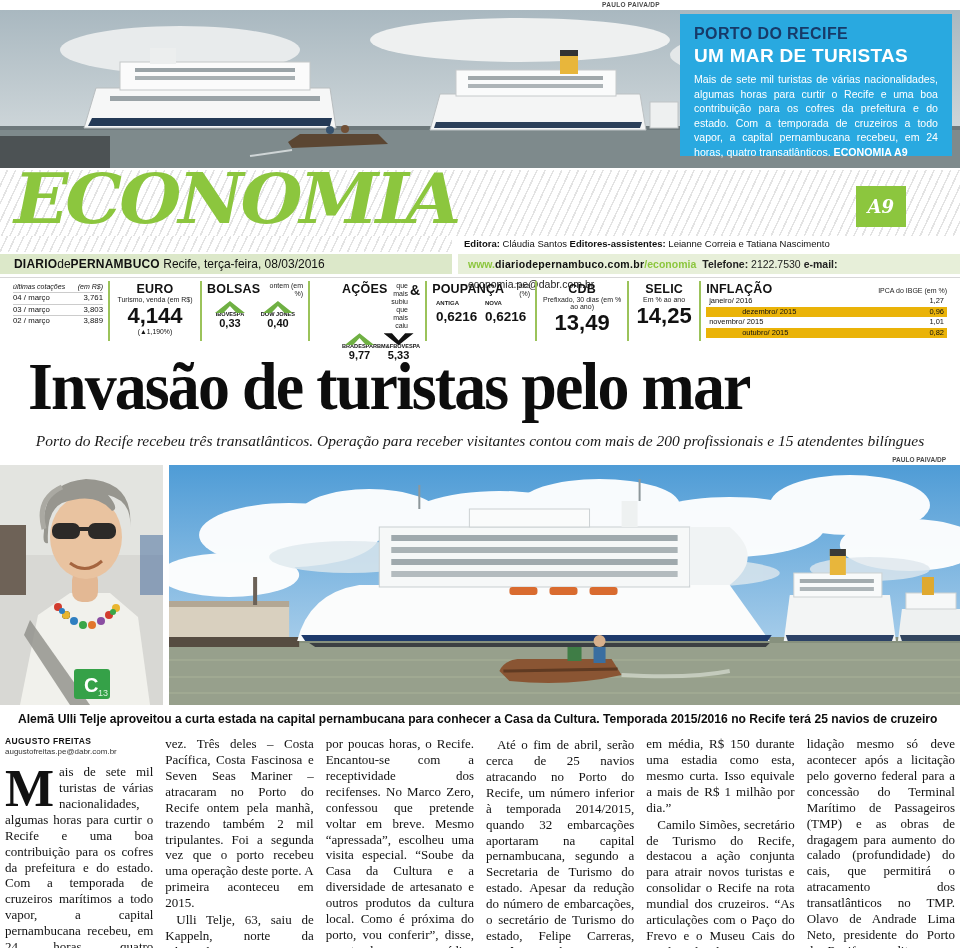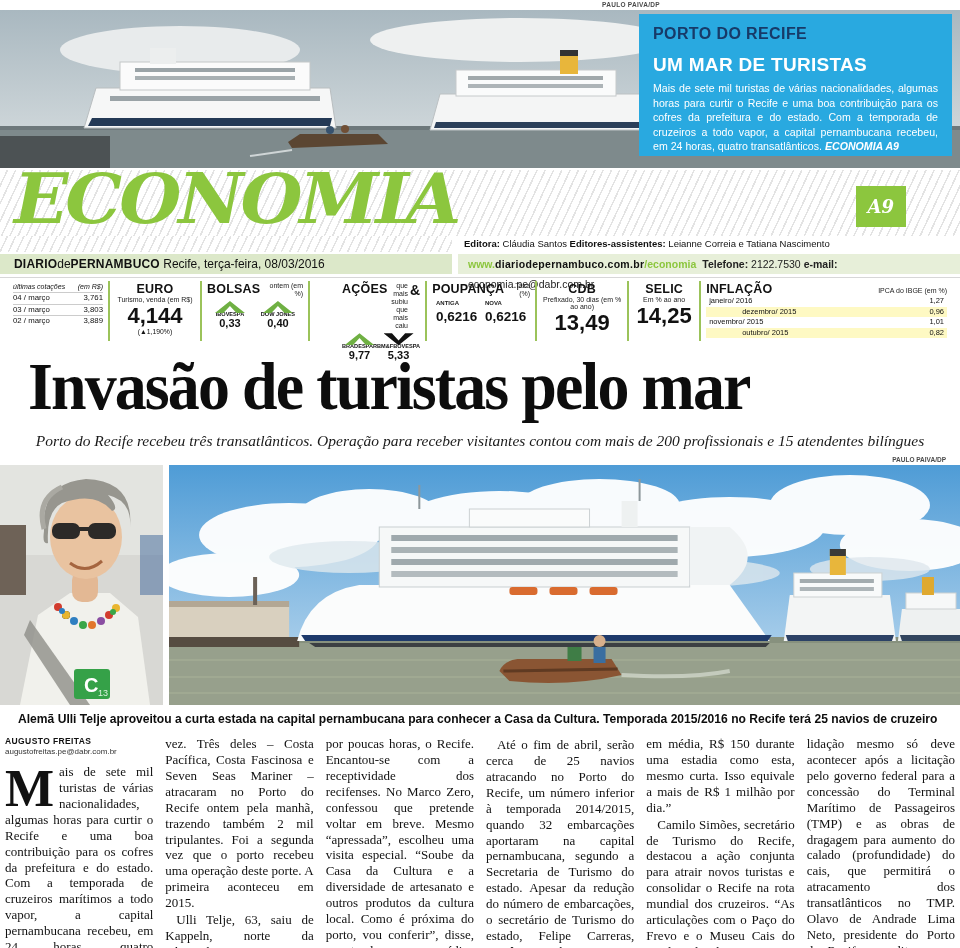--- a/index.html
+++ b/index.html
@@ -1,25 +1,25 @@
 <!DOCTYPE html>
 <html lang="pt"><head>
 <meta charset="utf-8">
 <style>
   html,body{margin:0;padding:0;background:#fff;}
   body{width:960px;height:948px;overflow:hidden;font-family:"Liberation Sans",sans-serif;color:#111;}
   
   .top-strip{position:relative;height:170px;background:#fff;}
   .top-credit{position:absolute;top:1px;right:300px;font:bold 6.5px "Liberation Sans",sans-serif;color:#4a4a4a;letter-spacing:.3px;}
   .top-photo{position:absolute;left:0;top:10px;width:960px;height:158px;}
-  .promo{position:absolute;right:8px;top:14px;width:313px;height:142px;background:#29a9e0;padding:10px 14px;box-sizing:border-box;}
+  .promo{position:absolute;right:8px;top:14px;width:272px;height:142px;background:#29a9e0;padding:10px 14px;box-sizing:border-box;}
   .promo .kick{font:bold 16px/1.2 "Liberation Sans",sans-serif;color:#173a68;letter-spacing:.4px;}
-  .promo .ttl{font:bold 19px/1.2 "Liberation Sans",sans-serif;color:#fff;margin-top:11px;letter-spacing:.3px;}
+  .promo .ttl{font:bold 19px/1.2 "Liberation Sans",sans-serif;color:#fff;margin-top:2px;letter-spacing:.3px;}
   .promo p{margin:4px 0 0;font:10.6px/1.38 "Liberation Sans",sans-serif;color:#fff;text-align:justify;}
-  .promo p b{font-weight:bold;font-style:italic;}
+  .promo p b{font-weight:bold;}
   
   .masthead{position:relative;height:66px;background:
      repeating-linear-gradient(115deg,#ffffff 0 6px,#e3e3e3 6px 7.5px);}
   .masthead .econ{position:absolute;left:14px;top:-6px;font:bold italic 70px/1 "DejaVu Serif",serif;
      color:#8cc63e;letter-spacing:-3px;transform:scaleX(1.02);transform-origin:left;}
   .badge{position:absolute;right:54px;top:16px;background:#8cc63e;color:#fff;
      font:bold italic 18px "DejaVu Serif",serif;padding:10px 12px;}
   .subrow1{display:flex;height:16px;}
   .subrow1 .sp{flex:0 0 452px;background:repeating-linear-gradient(115deg,#ffffff 0 6px,#e3e3e3 6px 7.5px);}
   .credits{flex:1;background:#fff;font:9.5px/16px "Liberation Sans",sans-serif;padding-left:12px;color:#111;}
@@ -63,21 +63,21 @@
   .s-poup{flex:0 0 110px;}
   .poup-items{display:flex;justify-content:space-around;margin-top:2px;}
   .p-item .pn{font:bold 6px "Liberation Sans",sans-serif;color:#222;}
   .p-item .pv{font:bold 13.5px "Liberation Sans",sans-serif;margin-top:3px;}
   .s-cdb{flex:0 0 92px;}
   .s-cdb .tiny,.s-selic .tiny{display:block;text-align:center;}
   .s-selic{flex:0 0 72px;}
   .s-infl{flex:1;}
   .infl-h{display:flex;justify-content:space-between;align-items:baseline;gap:40px;}
   .inf-row{display:flex;justify-content:space-between;font:7.5px/10.5px "Liberation Sans",sans-serif;padding:0 3px;}
-  .inf-row.alt{background:#fef9c3;padding-left:36px;}
+  .inf-row.alt{background:#eab308;padding-left:36px;}
   
   .headline{margin:10px 0 0 28px;font:bold 68px/1.05 "Liberation Serif",serif;letter-spacing:-2px;
      transform:scaleX(.94);transform-origin:left;white-space:nowrap;color:#0d0d0d;}
   .deck{margin-top:10px;text-align:center;font:italic 15.5px "Liberation Serif",serif;color:#1a1a1a;white-space:nowrap;}
   .ph-credit{text-align:right;padding-right:14px;font:bold 6.5px "Liberation Sans",sans-serif;color:#4a4a4a;margin-top:6px;}
   
   .photos{display:flex;height:240px;margin-top:2px;}
   .portrait{flex:0 0 163px;}
   .mainphoto{flex:1;margin-left:6px;}
   .photos svg{display:block;width:100%;height:100%;}

